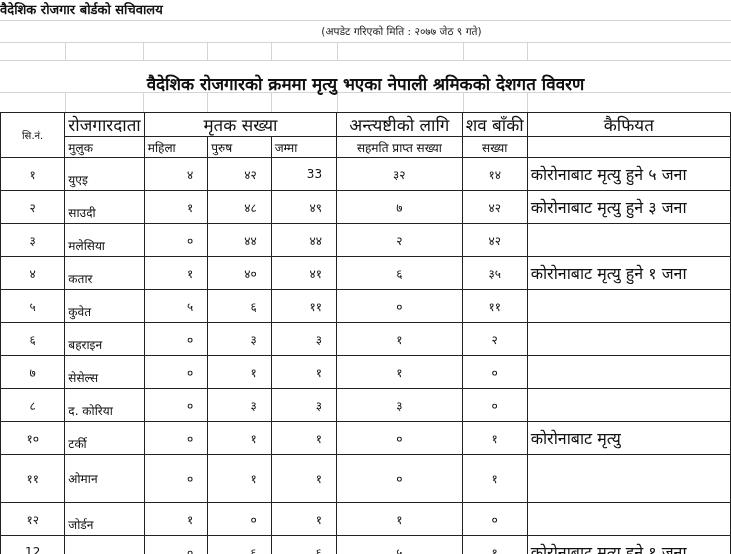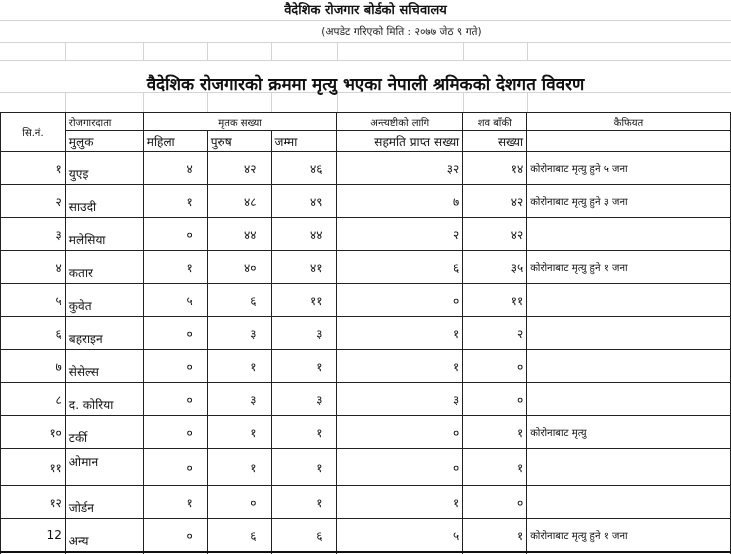--- a/index.html
+++ b/index.html
@@ -2,34 +2,34 @@
 <html><head>
 <meta charset="utf-8">
 <style>
   html, body { margin:0; padding:0; background:#ffffff; }
   body { width:731px; height:554px; position:relative; overflow:hidden;
          font-family:"DejaVu Sans", sans-serif; color:#111; }
   .gridbg { position:absolute; left:0; top:0; width:731px; height:112px; }
   .gl-h { position:absolute; left:0; width:731px; height:1px; background:#d4d4d4; }
   .gl-v { position:absolute; width:1px; background:#d4d4d4; }
   .title1 { position:absolute; left:0; top:0; width:731px; height:20px; line-height:20px;
-            text-align:center; font-weight:bold; font-size:13px; }
+            text-align:left; font-weight:bold; font-size:13px; }
   .title2 { position:absolute; left:0; top:20px; width:731px; height:22px; line-height:22px;
             text-align:center; font-size:10.5px; color:#222;padding-left:36px; }
   .title3 { position:absolute; left:0; top:68px; width:731px; height:32px; line-height:32px;
             text-align:center; font-weight:bold; font-size:17px; }
   table.main { position:absolute; left:0; top:112px; border-collapse:collapse; table-layout:fixed; }
   table.main td { border:1px solid #222; padding:0 3px; font-size:12px; height:30px;
                   overflow:hidden; white-space:nowrap; }
-  table.main tr.h1 td { height:17px; font-size:10px; text-align:center; }
+  table.main tr.h1 td { height:17px; font-size:17px; text-align:center; }
   table.main tr.h2 td { height:20px; font-size:12px; }
-  table.main td.c { text-align:right; }
+  table.main td.c { text-align:center; }
   table.main td.r { text-align:right; padding-right:14px; }
   table.main td.country { vertical-align:bottom; padding-bottom:2px;margin-left:48px; }
-  table.main td.rem { font-size:10px; }
+  table.main td.rem { font-size:16px; }
   table.main tr.total td { height:20px; font-weight:bold; border-bottom:2px solid #111; }
   table.main tr.total { border-top:2px solid #111; }
 </style>
 </head>
 <body>
 
 <div class="gridbg">
   <div class="gl-h" style="top:20px"></div>
   <div class="gl-h" style="top:42px"></div>
   <div class="gl-h" style="top:60px"></div>
@@ -82,21 +82,21 @@
     <td class="c">सहमति प्राप्त सख्या</td>
     <td class="c">सख्या</td>
     <td></td>
   </tr>
 
   <tr>
     <td class="c">१</td>
     <td class="country">युएइ</td>
     <td class="r">४</td>
     <td class="r">४२</td>
-    <td class="r">४६</td>
+    <td class="r">33</td>
     <td class="c">३२</td>
     <td class="c">१४</td>
     <td class="rem">कोरोनाबाट मृत्यु हुने ५ जना</td>
   </tr>
   <tr>
     <td class="c">२</td>
     <td class="country">साउदी</td>
     <td class="r">१</td>
     <td class="r">४८</td>
     <td class="r">४९</td>
@@ -169,21 +169,21 @@
     <td class="country">टर्की</td>
     <td class="r">०</td>
     <td class="r">१</td>
     <td class="r">१</td>
     <td class="c">०</td>
     <td class="c">१</td>
     <td class="rem">कोरोनाबाट मृत्यु</td>
   </tr>
   <tr>
     <td class="c">११</td>
-    <td class="country" style="vertical-align:top;padding-top:4px">ओमान</td>
+    <td class="country" style="vertical-align:top;padding-top:15px">ओमान</td>
     <td class="r">०</td>
     <td class="r">१</td>
     <td class="r">१</td>
     <td class="c">०</td>
     <td class="c">१</td>
     <td class="rem"></td>
   </tr>
   <tr>
     <td class="c">१२</td>
     <td class="country">जोर्डन</td>

